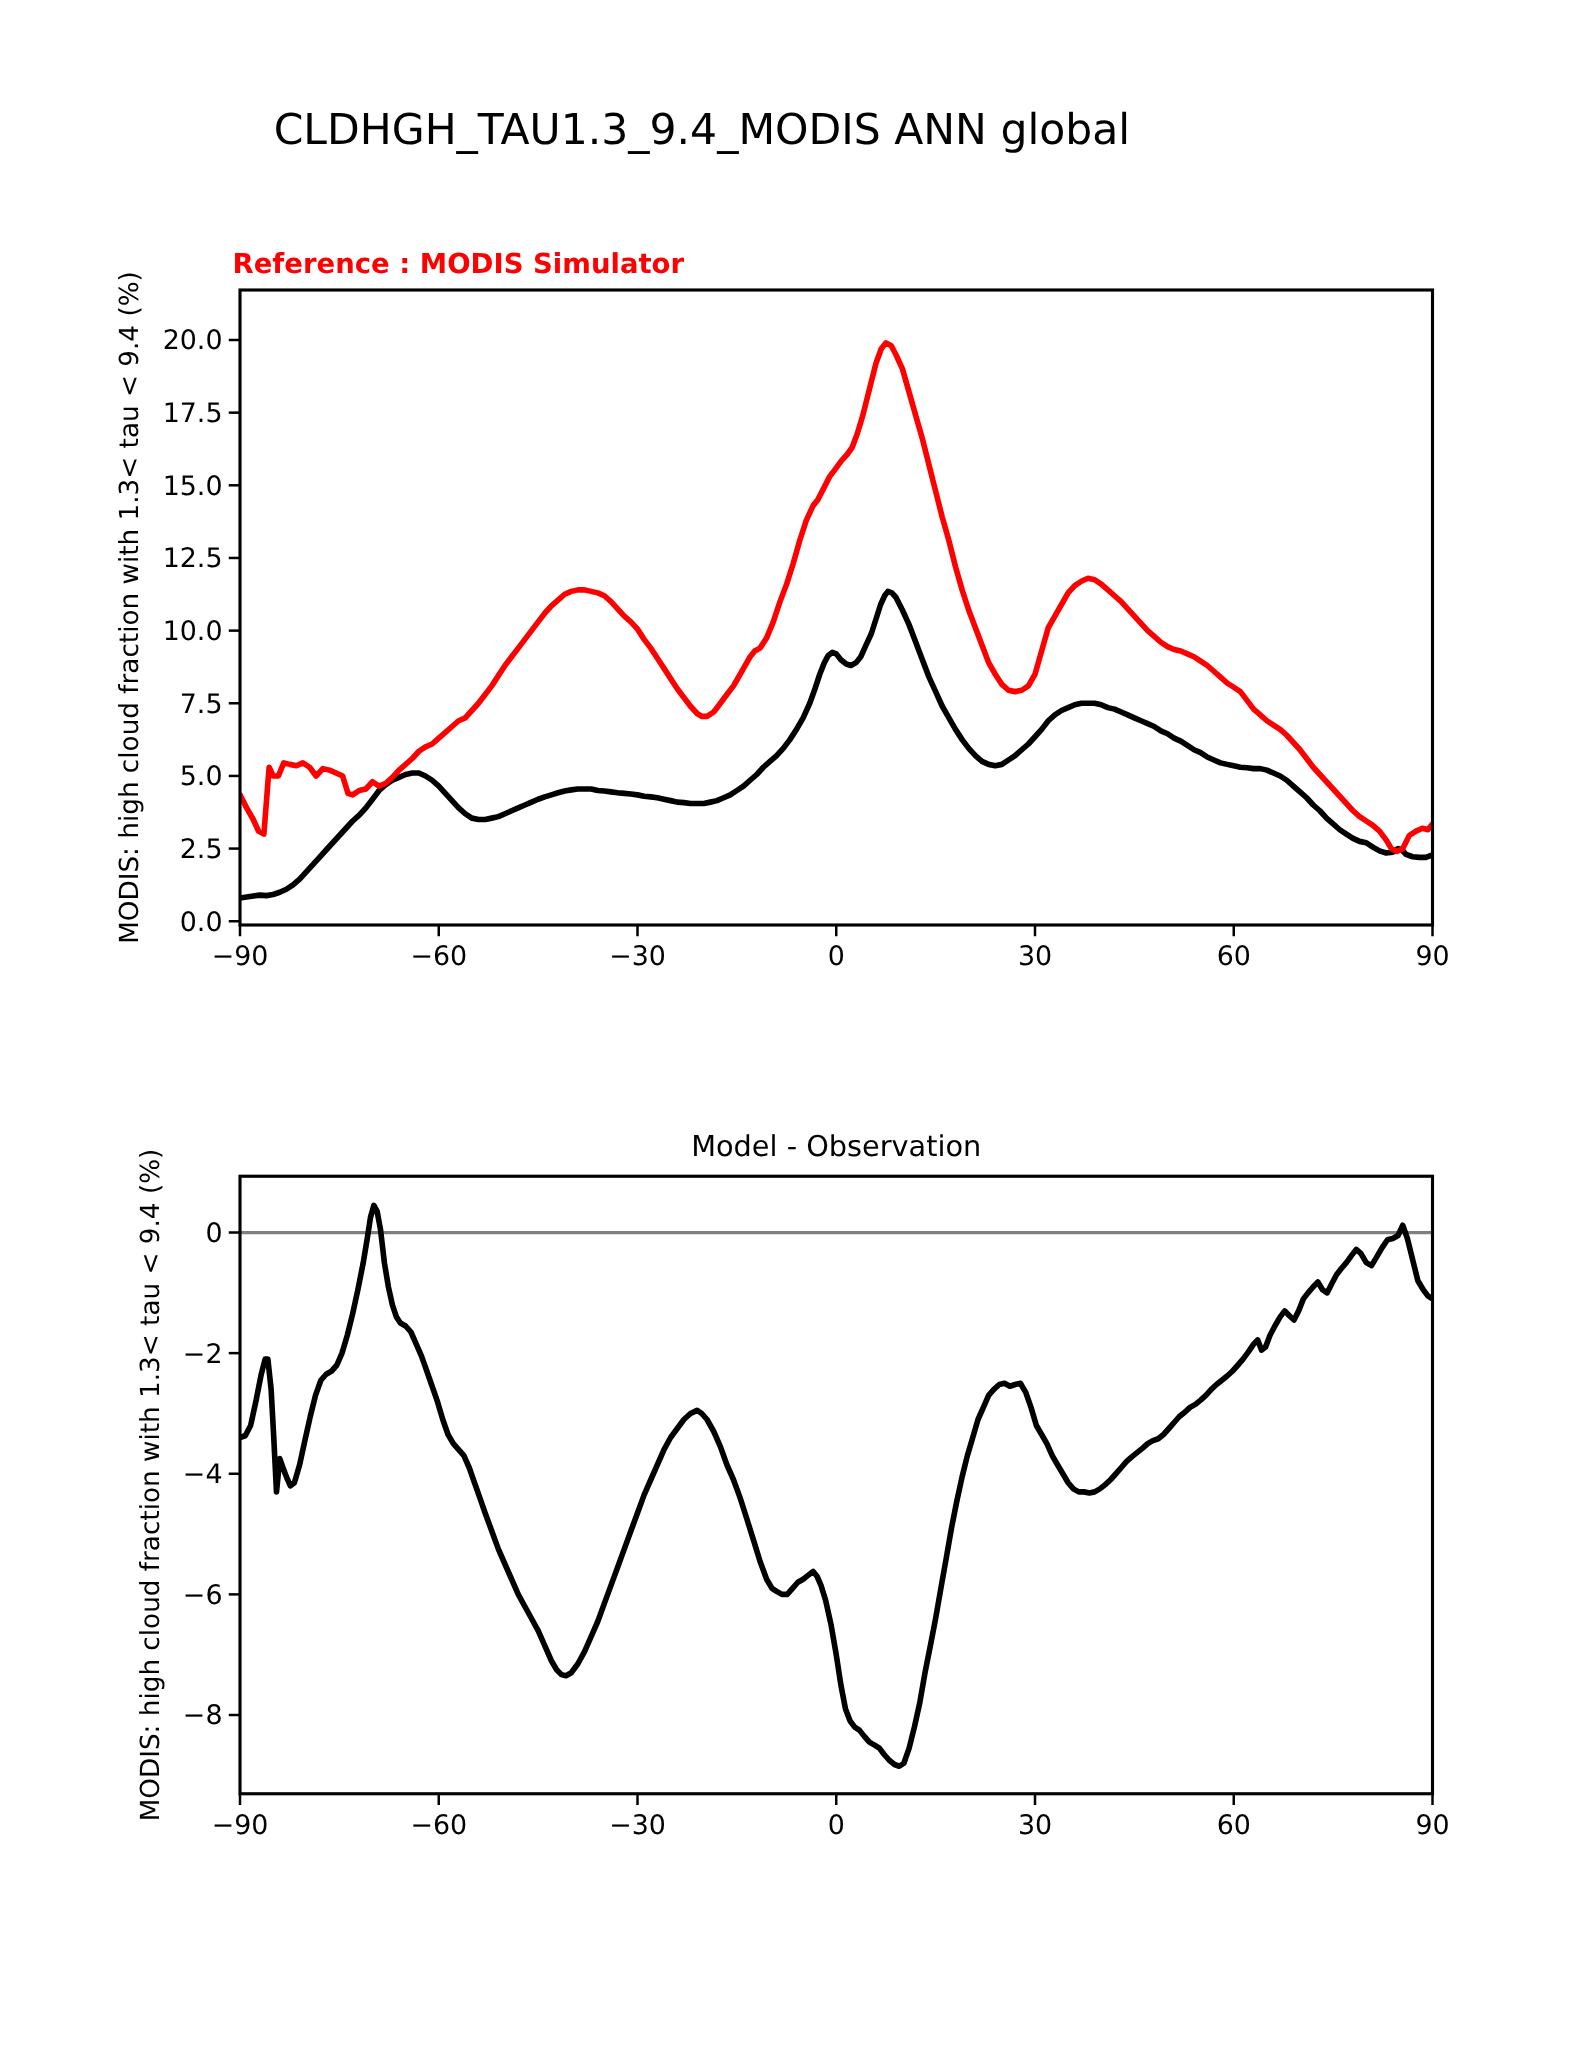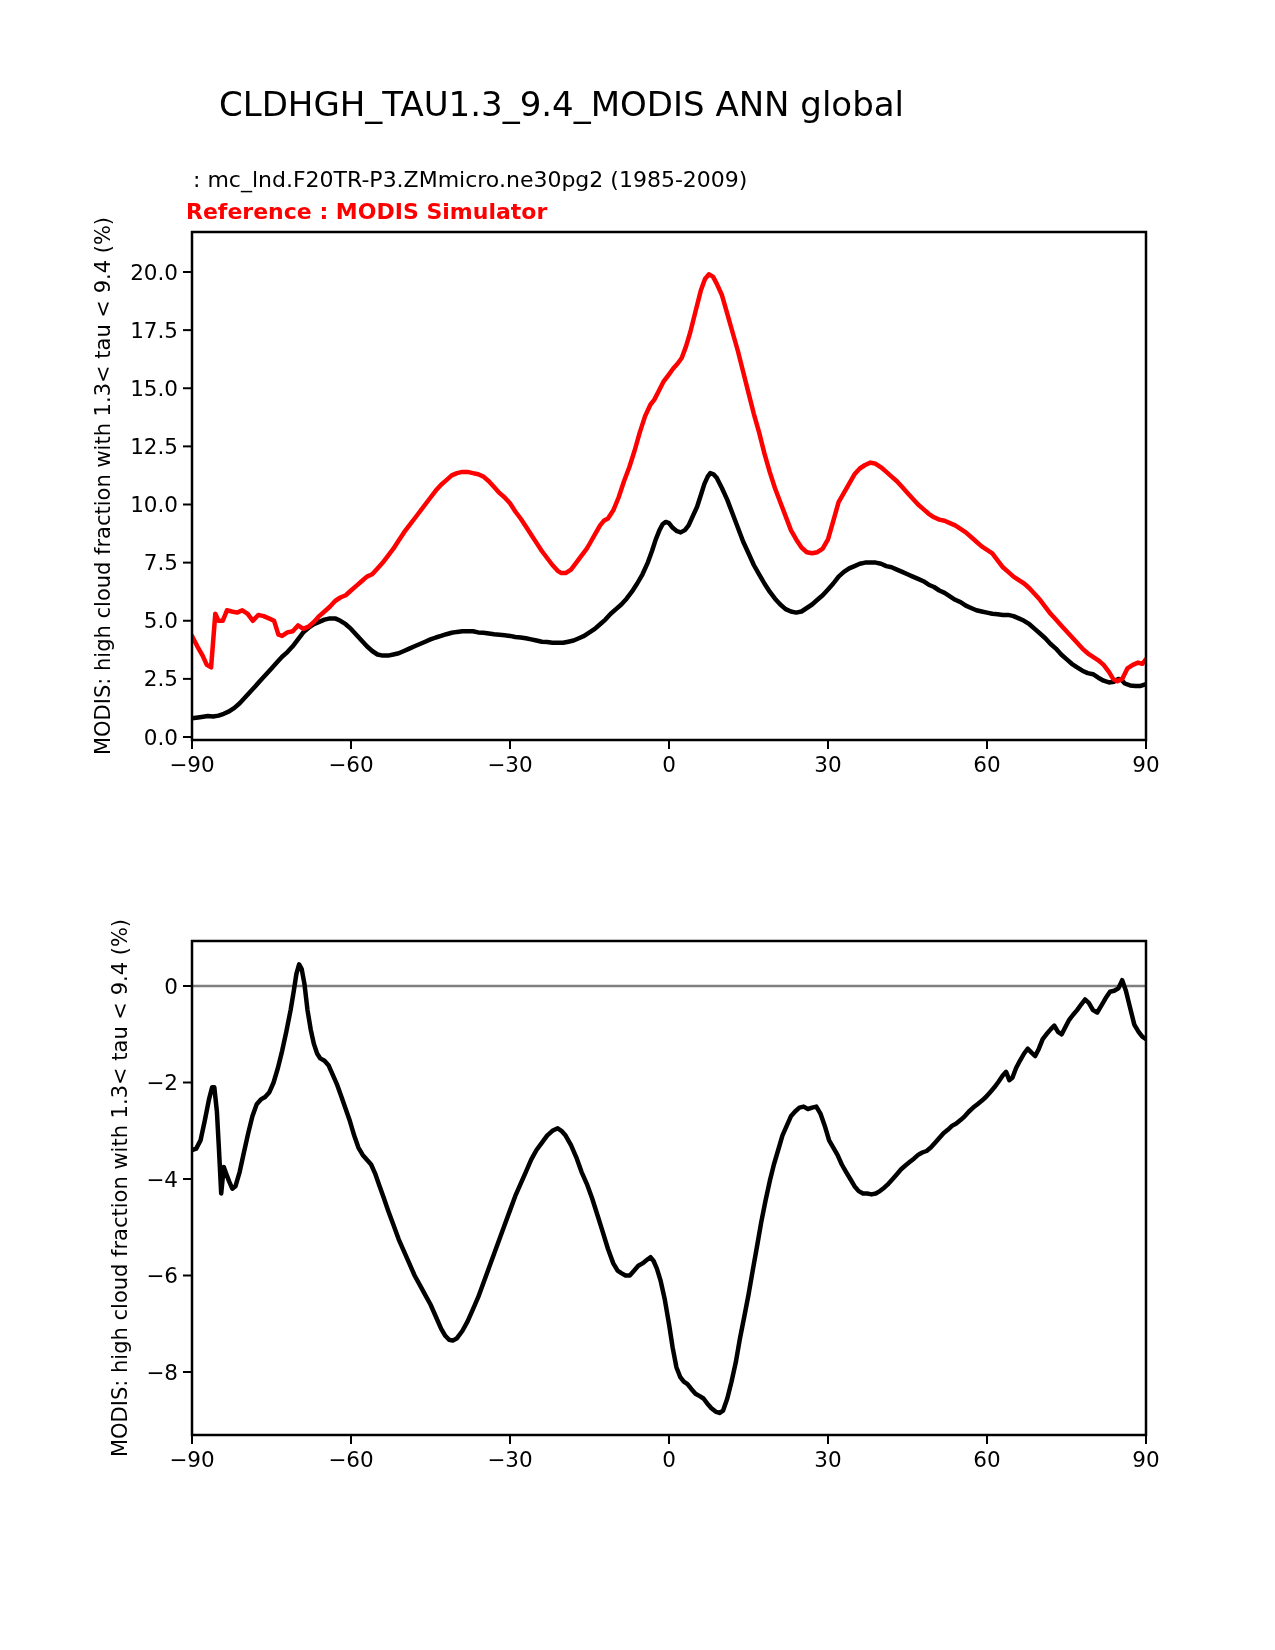--- a/index.html
+++ b/index.html
@@ -88,17 +88,17 @@
         <text x="669" y="1467" text-anchor="middle" class="tick">0</text>
         <line x1="828" y1="1435" x2="828" y2="1444" stroke="#000000" stroke-width="2"></line>
         <text x="828" y="1467" text-anchor="middle" class="tick">30</text>
         <line x1="987" y1="1435" x2="987" y2="1444" stroke="#000000" stroke-width="2"></line>
         <text x="987" y="1467" text-anchor="middle" class="tick">60</text>
         <line x1="1146" y1="1435" x2="1146" y2="1444" stroke="#000000" stroke-width="2"></line>
         <text x="1146" y="1467" text-anchor="middle" class="tick">90</text>
       </g>
     </svg>
   <div class="abs" id="main-title">CLDHGH_TAU1.3_9.4_MODIS ANN global</div>
-  <div class="abs" id="caption-model"> : mc_lnd.F20TR-P3.ZMmicro.ne30pg2 (1985-2009)</div>
   <div class="abs" id="caption-ref">Reference : MODIS Simulator</div>
   <div class="abs ylab" id="ylabel-top">MODIS: high cloud fraction with 1.3&lt; tau &lt; 9.4 (%)</div>
+  <div class="abs" id="bottom-title">Model - Observation</div>
   <div class="abs ylab" id="ylabel-bottom">MODIS: high cloud fraction with 1.3&lt; tau &lt; 9.4 (%)</div>
 </div>
 
 </body></html>

